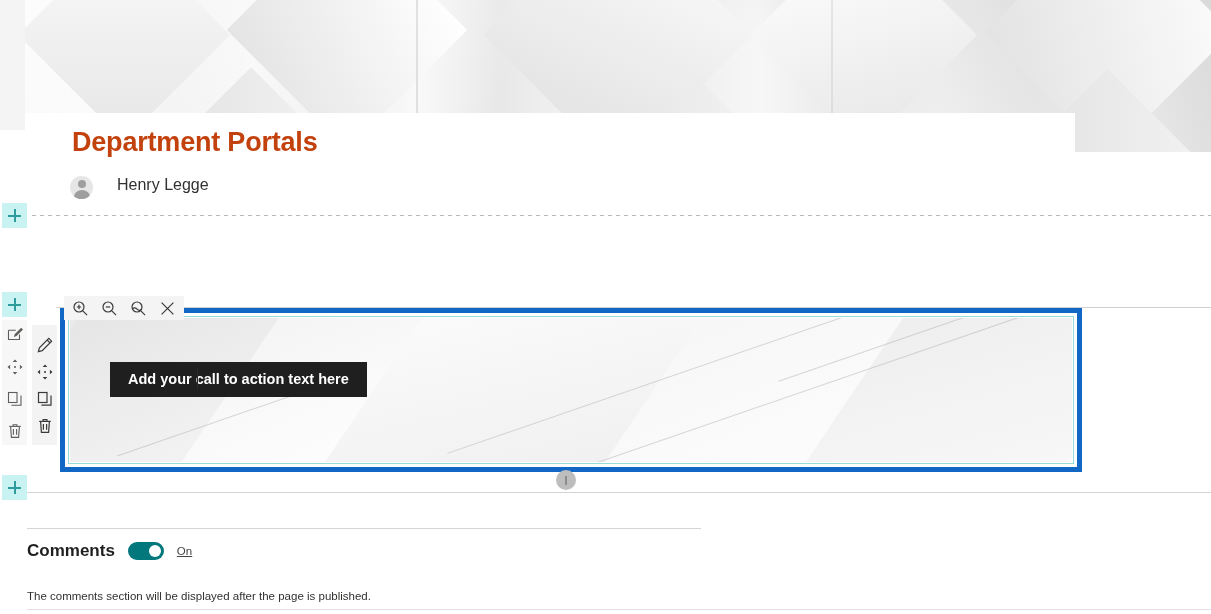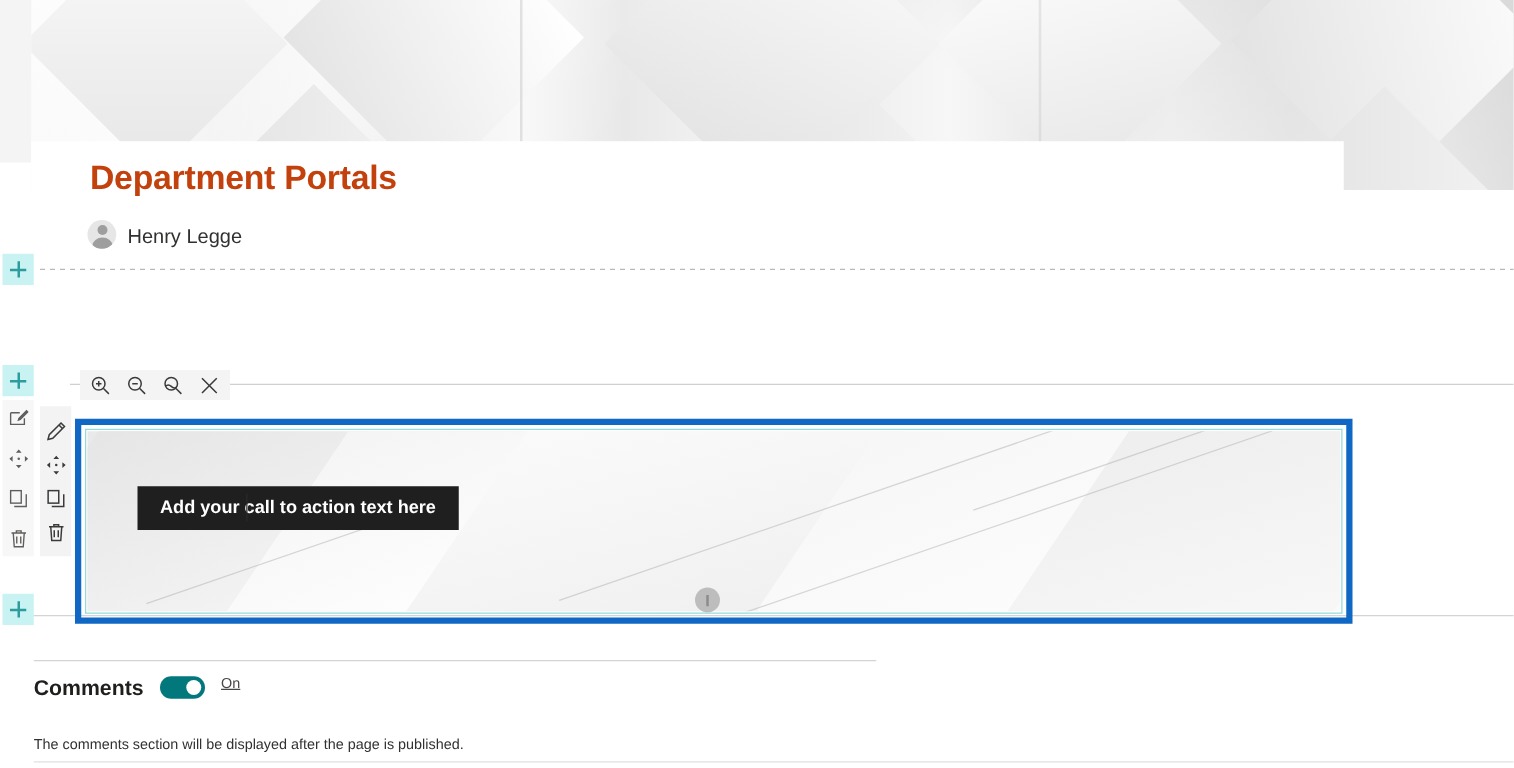--- a/index.html
+++ b/index.html
@@ -48,21 +48,21 @@
   .title-card {
     position:absolute; left:25px; top:113px; width:1050px; height:88px;
     background:#ffffff;
   }
   .page-title {
     position:absolute; left:72px; top:127px;
     font-size:27px; font-weight:600; letter-spacing:-.2px; color:#c2410c;
   }
   .author-row {
     position:absolute; left:70px; top:176px;
-    display:flex; align-items:flex-end; gap:9px;
+    display:flex; align-items:flex-start; gap:24px;
   }
   .avatar {
     width:23px; height:23px; border-radius:50%;
     background:#e6e6e6; position:relative; overflow:hidden;
   }
   .avatar::before {
     content:""; position:absolute; left:50%; top:4px; transform:translateX(-50%);
     width:8px; height:8px; border-radius:50%; background:#9e9e9e;
   }
   .avatar::after {
@@ -132,21 +132,21 @@
   }
   .toolbar-rule-l {
     position:absolute; left:56px; top:307px; width:9px; height:1px; background:#d0d0d0;
   }
   .toolbar-rule-r {
     position:absolute; left:184px; top:307px; width:1027px; height:1px; background:#d0d0d0;
   }
 
   
   .wp-selection {
-    position:absolute; left:60px; top:335px; width:1022px; height:164px;
+    position:absolute; left:60px; top:308px; width:1022px; height:164px;
     border:5px solid #1068c4;
     z-index:4;
   }
   .wp-inner-border {
     position:absolute; inset:3px;
     border:1.5px solid #93dcd9;
   }
   .wp-canvas {
     position:absolute; inset:5px;
     overflow:hidden;
@@ -197,21 +197,21 @@
 
   
   .rule-under-wp {
     position:absolute; left:27px; top:492px; width:1184px; height:1px; background:#d4d4d4;
   }
   .rule-above-comments {
     position:absolute; left:27px; top:528px; width:674px; height:1px; background:#d4d4d4;
   }
   .comments-row {
     position:absolute; left:27px; top:541px;
-    display:flex; align-items:flex-start; gap:13px;
+    display:flex; align-items:center; gap:13px;
   }
   .comments-label { font-size:17px; font-weight:600; color:#201f1e; }
   .toggle {
     width:36px; height:18px; border-radius:9px; background:#03787c;
     position:relative; cursor:pointer;
   }
   .toggle::after {
     content:""; position:absolute; right:3px; top:3px;
     width:12px; height:12px; border-radius:50%; background:#ffffff;
   }

